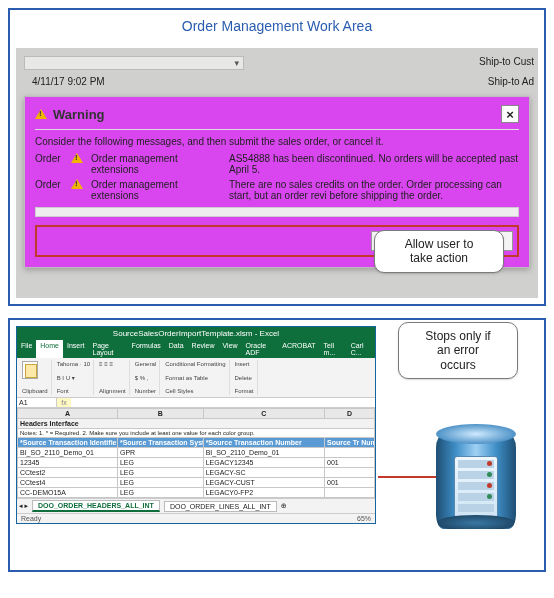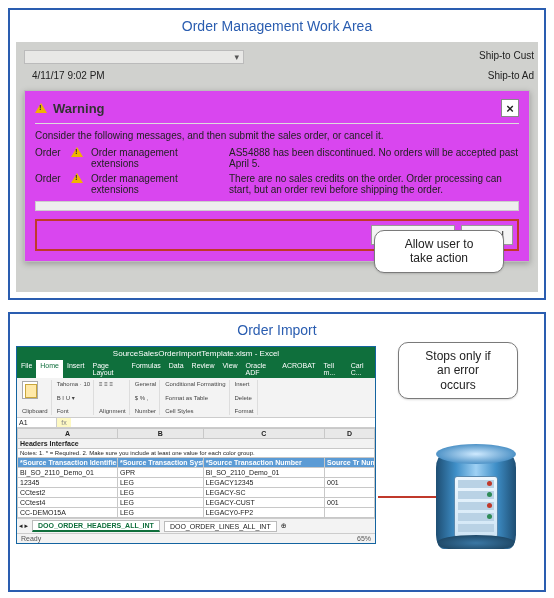--- a/index.html
+++ b/index.html
@@ -13,21 +13,21 @@
   .panel {
     border: 2px solid #2a5db0;
     margin-bottom: 12px;
     padding: 6px 6px 6px 6px;
     position: relative;
   }
   .panel-title {
     text-align: center;
     color: #2a5db0;
     font-size: 14px;
-    padding: 2px 0 8px 0;
+    padding: 2px 0 14px 0;
   }
   
   .wa-bg {
     background: #d0d1ce;
     padding: 8px 0 30px 0;
     position: relative;
     font-size: 10px;
     color: #333;
     overflow: hidden;
   }
@@ -330,21 +330,20 @@
       </div>
     </div>
   </div>
 
   <div class="callout c1">
     <span>Allow user to take action</span>
   </div>
 </div>
 
 <div class="panel">
-  <div class="panel-title">Order Import</div>
 
   <div class="lower-grid">
 
     <div class="excel-shot">
       <div class="excel-titlebar">
         <span>SourceSalesOrderImportTemplate.xlsm - Excel</span>
       </div>
       <div class="excel-menutabs">
         <span>File</span>
         <span class="active">Home</span>

